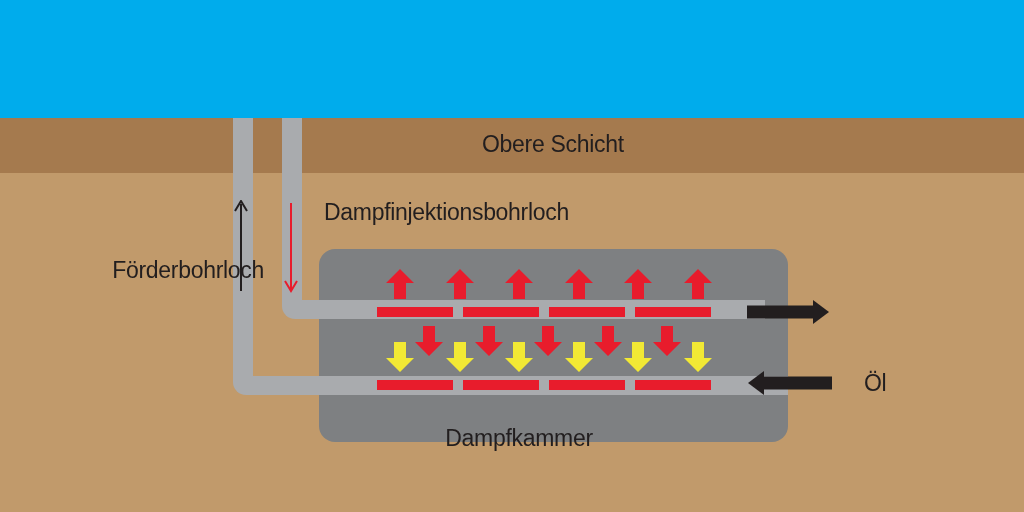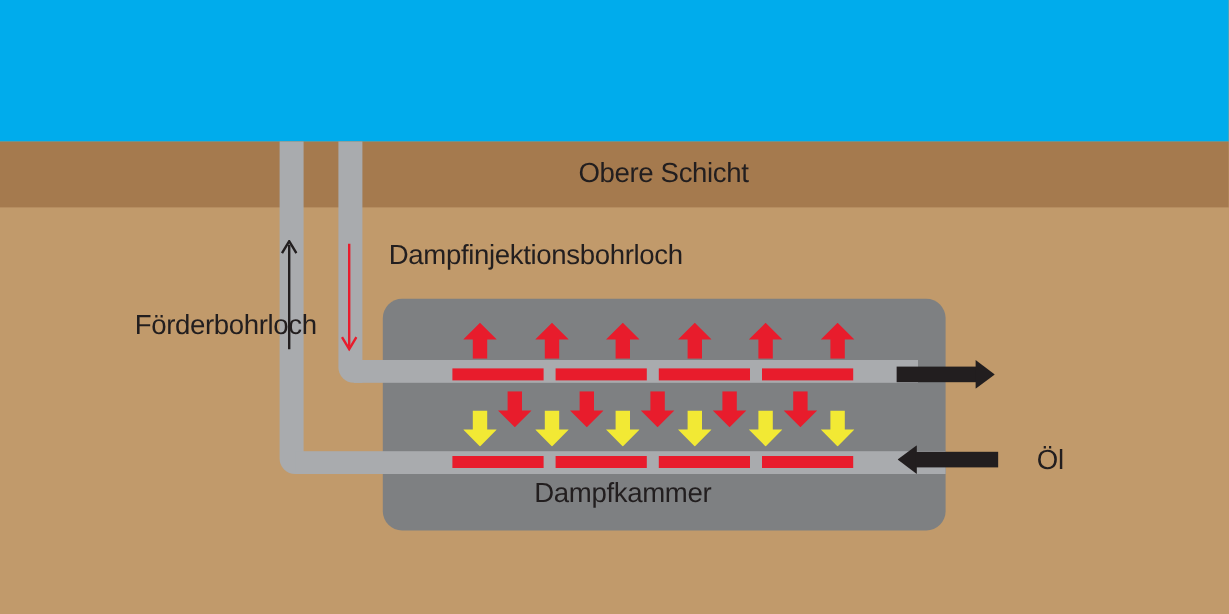--- a/index.html
+++ b/index.html
@@ -177,15 +177,15 @@
   <div class="abs" style="left:748px;top:371px;">
     <svg width="84" height="24" viewBox="0 0 84 24">
       <polygon class="black-fill" points="0,12 16,0 16,24"></polygon>
       <rect class="black-fill" x="15" y="5.5" width="69" height="13"></rect>
     </svg>
   </div>
 
   <div class="lbl" style="left:482px;top:133px;">Obere Schicht</div>
   <div class="lbl" style="left:324px;top:201px;">Dampfinjektionsbohrloch</div>
   <div class="lbl" style="left:50px;top:259px;width:170px;text-align:right;margin-left:44px;">Förderbohrloch</div>
-  <div class="lbl lbl-center" style="left:319px;top:399px;width:400px;">Dampfkammer</div>
+  <div class="lbl lbl-center" style="left:319px;top:427px;width:400px;">Dampfkammer</div>
   <div class="lbl" style="left:864px;top:372px;">Öl</div>
 </div>
 
 </body></html>

